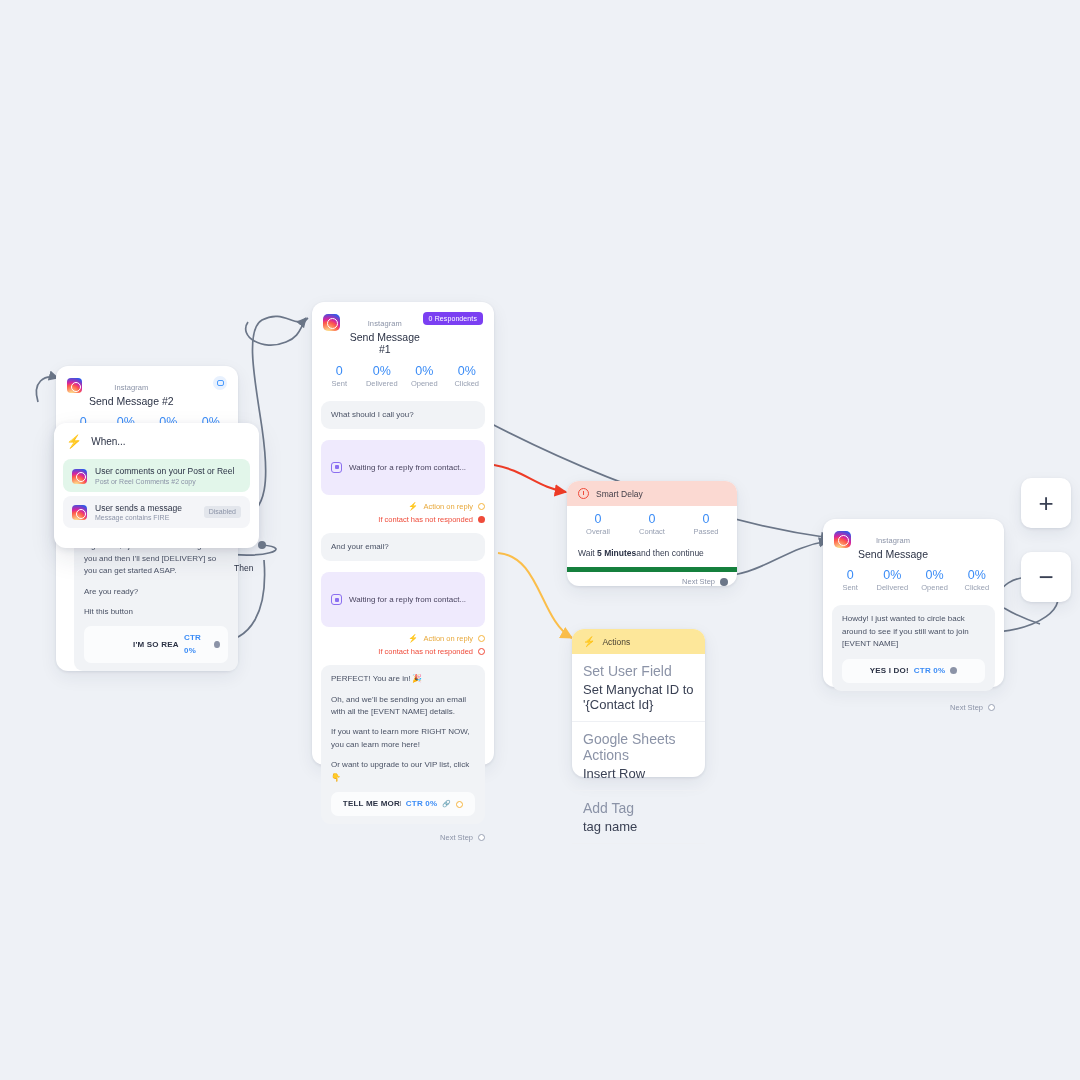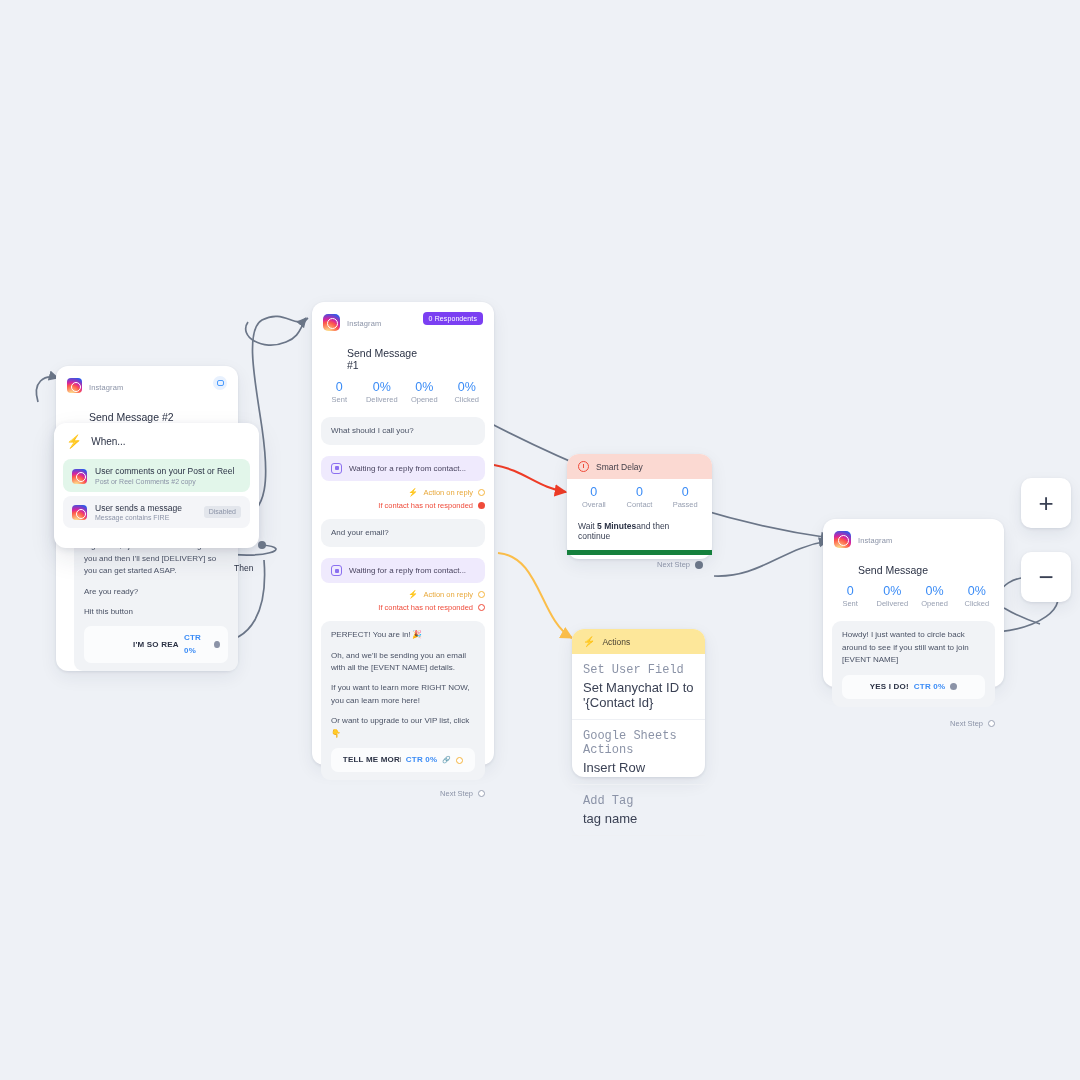--- a/index.html
+++ b/index.html
@@ -12,35 +12,35 @@
   #canvas { position: relative; width: 1080px; height: 1080px; }
   #edges { position: absolute; left:0; top:0; width:1080px; height:1080px; }
 
   
   .card {
     position: absolute;
     background: #ffffff;
     border-radius: 12px;
     box-shadow: 0 1px 3px rgba(25,40,70,.10), 0 6px 18px rgba(25,40,70,.07);
   }
-  .card-head { display:flex; align-items:flex-start; padding: 10px 11px 4px 11px; }
+  .card-head { display:flex; align-items:flex-start; padding: 10px 11px 4px 11px; text-align: center; }
   .ig-icon {
     width:17px; height:17px; border-radius:5px; flex:0 0 auto; margin-top:2px;
     background: radial-gradient(circle at 30% 107%, #fdf497 0%, #fd5949 45%, #d6249f 60%, #285AEB 90%);
     position:relative;
   }
   .ig-icon::before{
     content:""; position:absolute; left:4px; top:4px; width:9px; height:9px;
     border:1.5px solid #fff; border-radius:50%;
   }
   .ig-icon.sm{ width:15px;height:15px;border-radius:4px;}
   .ig-icon.sm::before{ left:3.5px; top:3.5px; width:8px;height:8px;border-width:1.3px;}
   .head-txt { margin-left:7px; line-height:1.15; }
   .head-sub { font-size:7.5px; color:#8b93a7; letter-spacing:.1px; }
-  .head-title { font-size:10.5px; color:#2b3245; font-weight:400; margin-top:17px;}
+  .head-title { font-size:10.5px; color:#2b3245; font-weight:400; margin-top:1px;}
   .badge-resp{
     margin-left:auto; background:#7b3ff2; color:#fff; font-size:7px;
     padding:3px 6px; border-radius:4px; letter-spacing:.1px; white-space:nowrap;
   }
   .bubble-ic{
     margin-left:auto; width:14px;height:14px;border-radius:50%;
     background:#e8f1fe; display:flex;align-items:center;justify-content:center;
   }
   .bubble-ic i{
     width:7px;height:6px;border:1.2px solid #4a9bfd;border-radius:2px;display:block;
@@ -53,21 +53,21 @@
 
   .msg {
     margin: 2px 9px 0 9px; background:#f1f3f6; border-radius:9px;
     padding:8px 10px; font-size:8px; color:#4a5265; line-height:1.55;
   }
   .msg p { margin-bottom:8px; }
   .msg p:last-child { margin-bottom:0; }
 
   .wait-row{
     margin: 11px 9px 0 9px; background:#efeafd; border-radius:8px;
-    padding:7px 10px; display:flex; align-items:center; gap:7px;
+    padding:22px 10px; display:flex; align-items:center; gap:7px;
   }
   .wait-ic{ width:11px;height:11px;border:1.2px solid #8b6ff0;border-radius:3px; position:relative;}
   .wait-ic::after{content:"";position:absolute;left:2.5px;top:2.5px;width:4px;height:4px;background:#8b6ff0;border-radius:1px;}
   .wait-txt{ font-size:8px; color:#4a4560; }
 
   .port-row{
     display:flex; align-items:center; justify-content:flex-end;
     gap:5px; padding: 7px 9px 0 9px; position:relative;
   }
   .port-row .lbl{ font-size:7.5px; }
@@ -125,21 +125,21 @@
     border-bottom:5px solid #15803d; }
   .delay-txt b{ font-weight:bold;color:#2b3245; }
 
   
   .hdr-yellow{
     background:#fde79a; border-radius:12px 12px 0 0;
     padding:7px 11px; display:flex; align-items:center; gap:7px;
   }
   .hdr-yellow .t{ font-size:8.5px;color:#4a4334;}
   .act-blk{ padding:9px 11px 9px 11px; border-bottom:1px solid #eef0f4; }
-  .act-blk .k{ font-size:12px;color:#8b93a7;font-family:Liberation Mono, monospace; }
+  .act-blk .k{ font-size:14px;color:#8b93a7; }
   .act-blk .v{ font-size:13px;color:#3a4154;margin-top:3px; }
 
   
   .zbtn{
     position:absolute; width:50px;height:50px;background:#fff;border-radius:10px;
     box-shadow:0 1px 3px rgba(25,40,70,.10),0 6px 16px rgba(25,40,70,.07);
     display:flex;align-items:center;justify-content:center;
     font-size:26px;color:#3a4154;line-height:1;
   }
 </style>
@@ -331,21 +331,21 @@
         <span class="dot-o"></span>
       </div>
     </div>
 
     <div class="nextstep">
       <span>Next Step</span>
       <span class="dot-o grey"></span>
     </div>
   </div>
 
-  <div class="card" style="left:567px; top:454px; width:145px; height:105px;">
+  <div class="card" style="left:567px; top:481px; width:170px; height:105px;">
     <div class="hdr-red">
       <span class="clock"></span>
       <span class="t">Smart Delay</span>
     </div>
     <div class="stats" style="padding:6px 4px 8px 4px">
       <div class="stat">
         <div class="v">0</div>
         <div class="l">Overall</div>
       </div>
       <div class="stat">

